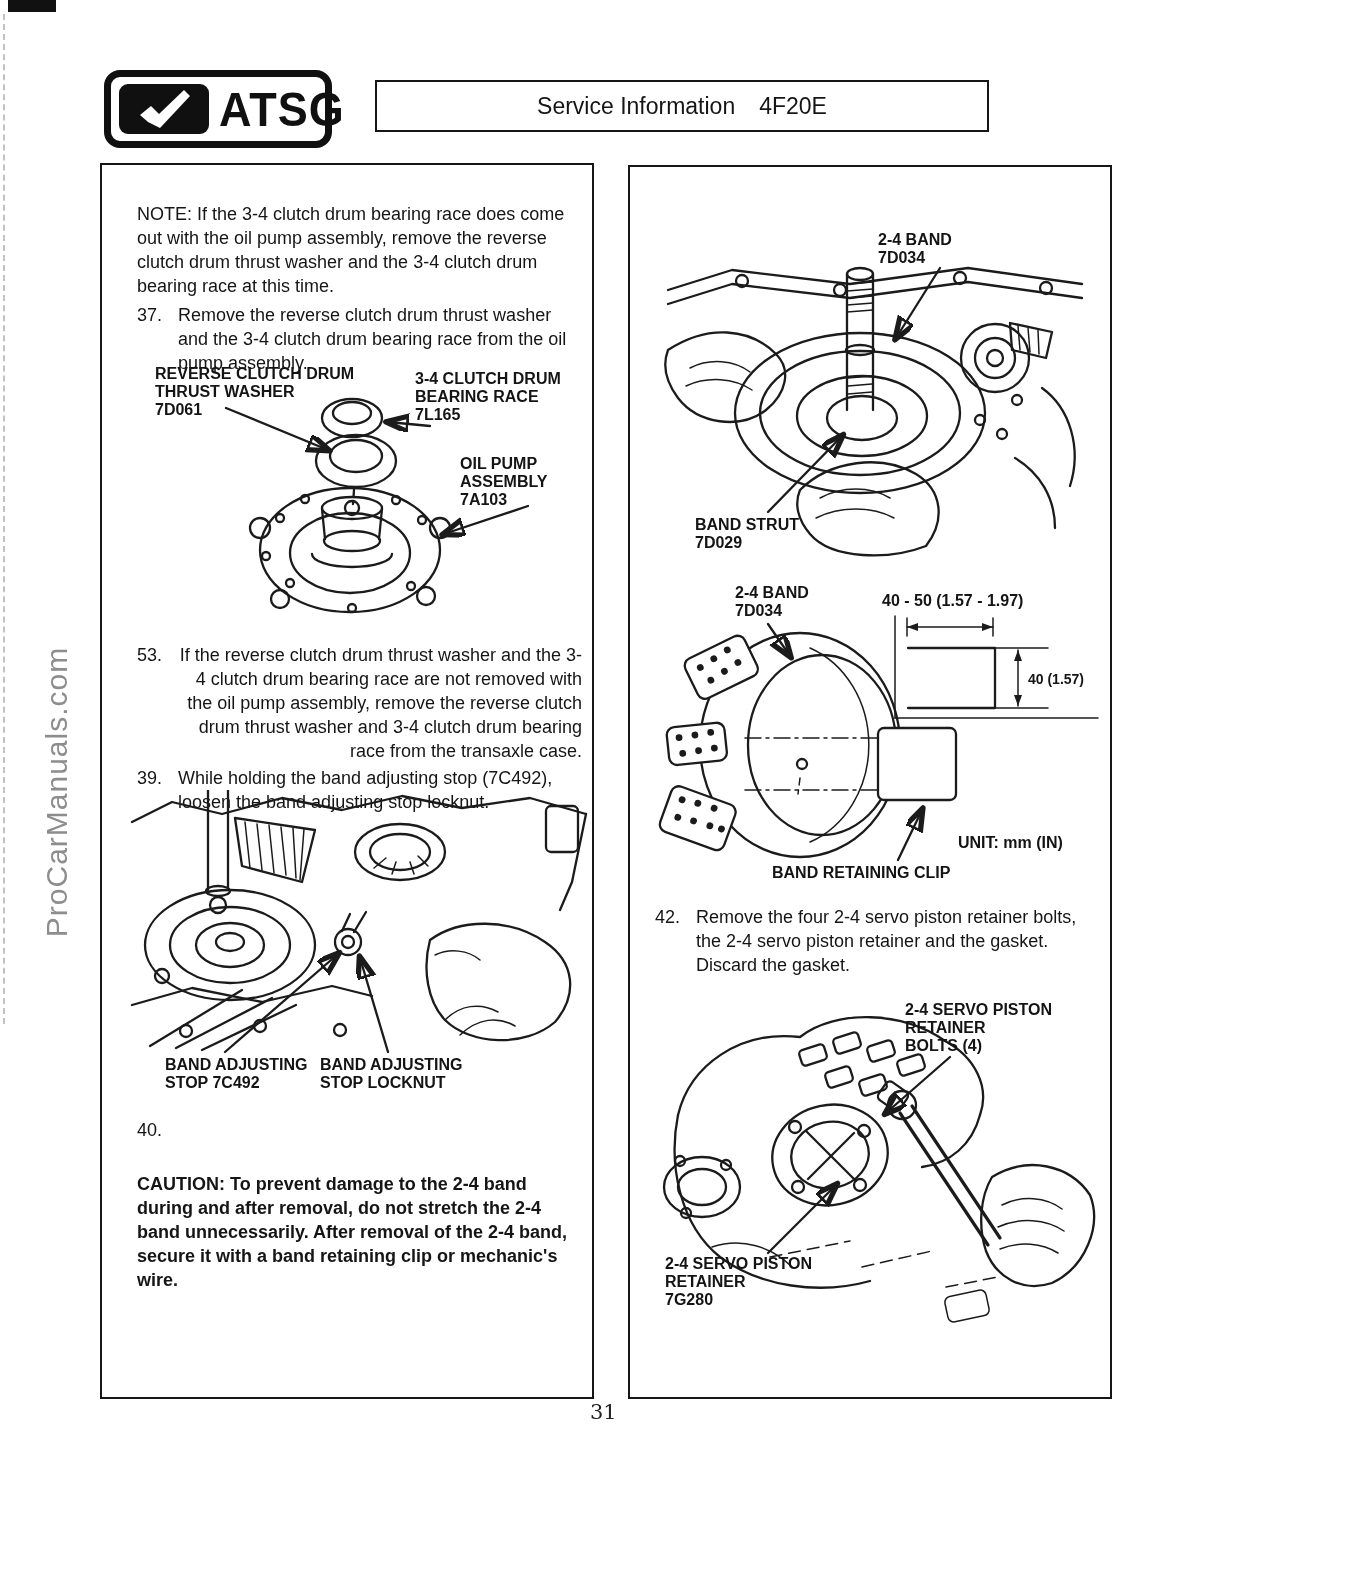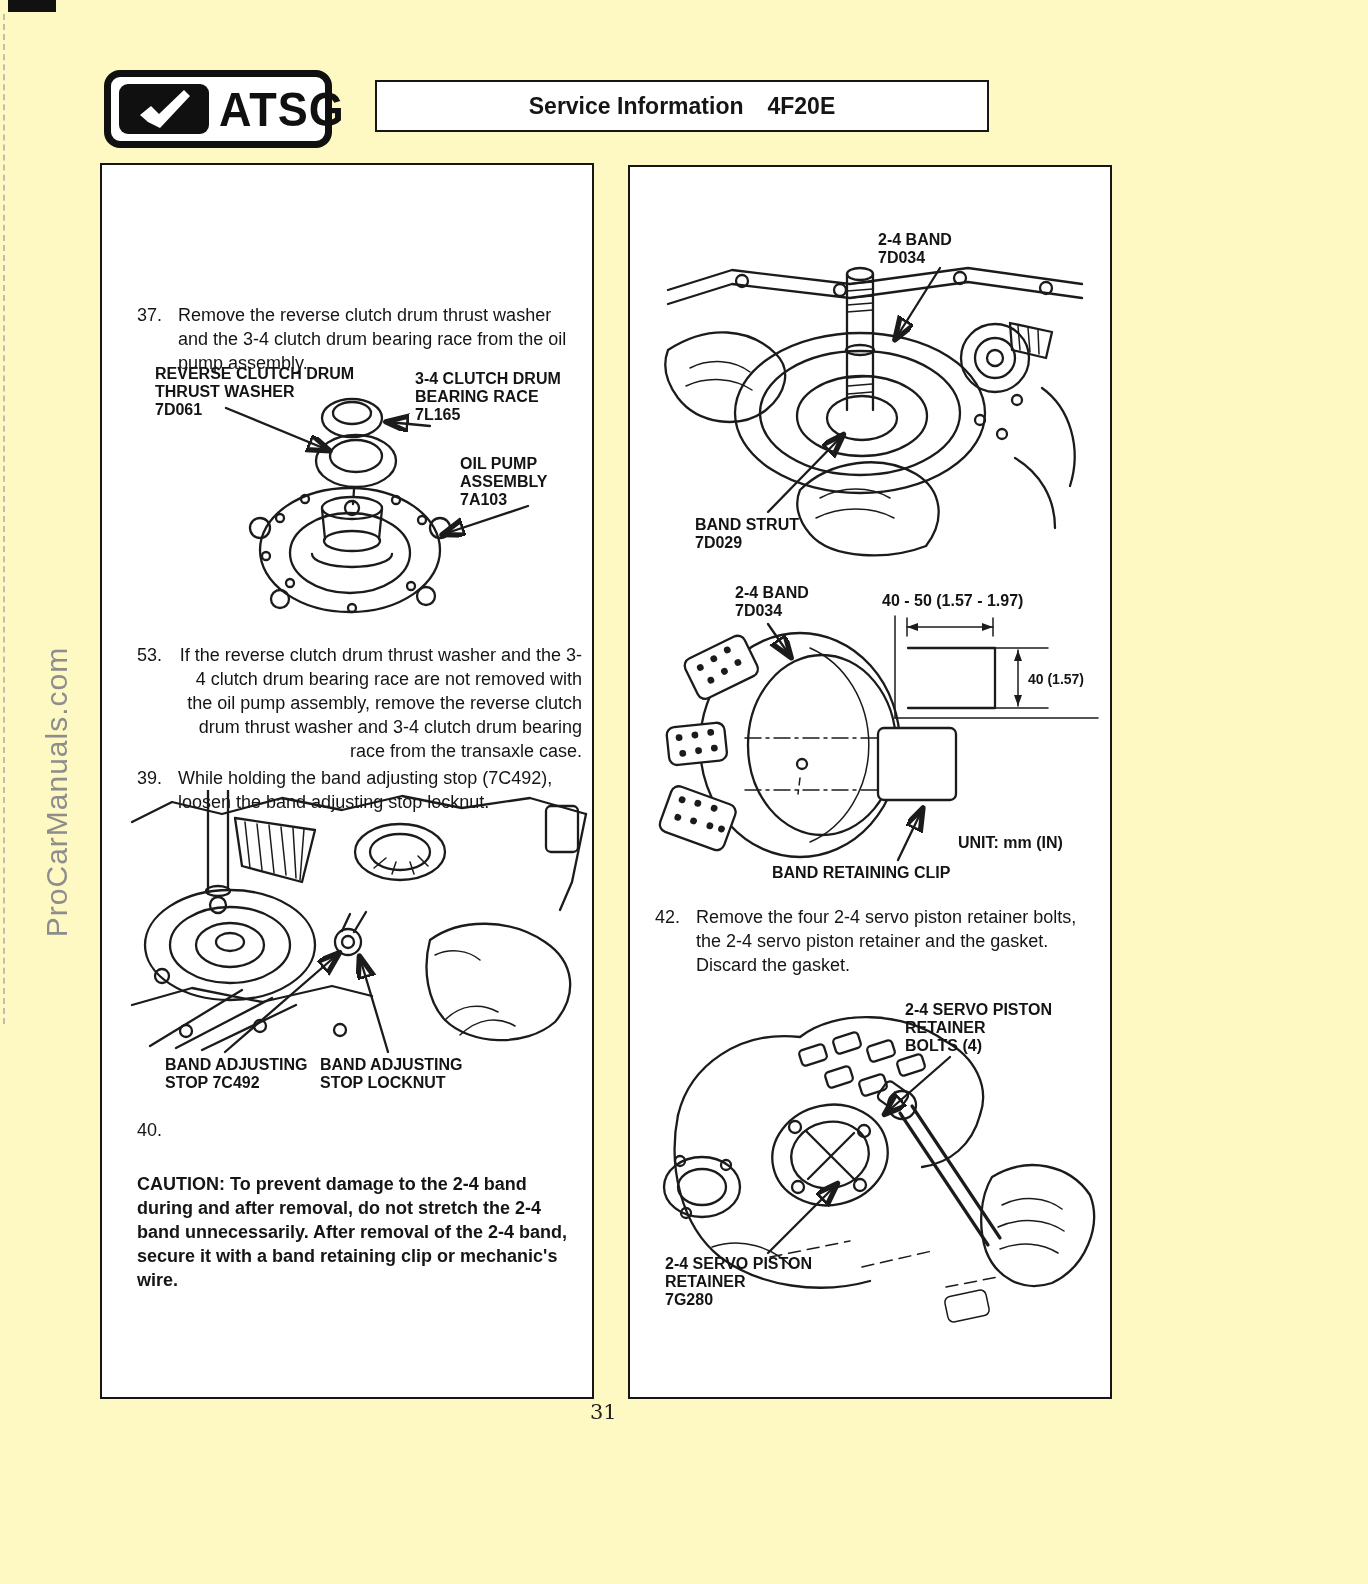--- a/index.html
+++ b/index.html
@@ -1,37 +1,37 @@
 <!DOCTYPE html>
 <html><head>
 <meta charset="utf-8">
 <style>
   html,body{margin:0;padding:0;background:#e8e8e8;}
-  #page{position:relative;width:1368px;height:1584px;background:#fef9c3;margin:0 auto;
+  #page{position:relative;width:1368px;height:1584px;background:#ffffff;margin:0 auto;
         font-family:"Liberation Sans",sans-serif;color:#151515;overflow:hidden;}
   .box{position:absolute;border:2px solid #161616;background:#fff;}
   .para{position:absolute;font-size:18px;line-height:24px;color:#151515;}
   .bold{font-weight:bold;}
   .step{display:flex;}
   .step .n{width:41px;flex:none;}
   .step .t{flex:1;}
   .dlabel{position:absolute;font-weight:bold;font-size:16px;line-height:18px;
           white-space:pre-line;color:#141414;}
   .dlabel.small{font-size:14px;}
   .diagram{position:absolute;}
   .art{position:absolute;left:0;top:0;width:100%;height:100%;}
   .art line,.art path,.art ellipse,.art circle,.art rect,.art polyline,.art polygon{
      fill:none;stroke:#1b1b1b;stroke-width:2.3;stroke-linecap:round;stroke-linejoin:round;}
   .art .fw{fill:#ffffff;}
   .art .dot{fill:#1b1b1b;stroke:none;}
   .art .thin{stroke-width:1.5;}
   .art .thick{stroke-width:3.2;}
   #headerbox{position:absolute;left:375px;top:80px;width:610px;height:48px;
      border:2px solid #161616;display:flex;align-items:center;justify-content:center;
-     gap:24px;font-weight:bold;font-size:23px;background:#fff;}
+     gap:24px;font-weight:normal;font-size:23px;background:#fff;}
   #logo{position:absolute;left:104px;top:70px;width:228px;height:78px;border:7px solid #101010;
      border-radius:16px;display:flex;align-items:center;gap:10px;padding:5px 8px;
      box-sizing:border-box;background:#fff;}
   .logo-ic{width:90px;height:50px;background:#101010;border-radius:9px;flex:none;
      display:flex;align-items:center;justify-content:center;}
   .logo-tx{font-weight:bold;font-size:45px;letter-spacing:1px;color:#101010;
      transform:scaleY(1.05);line-height:1;}
   #wm{position:absolute;left:57px;top:792px;transform:translate(-50%,-50%) rotate(-90deg);
      font-size:30px;color:#8d8d8d;white-space:nowrap;letter-spacing:1px;}
   #pagenum{position:absolute;left:590px;top:1400px;font-family:"DejaVu Serif",serif;
@@ -60,20 +60,21 @@
     <span>Service Information</span>
     <span>4F20E</span>
   </div>
 
   <div id="wm">ProCarManuals.com</div>
 
   <div class="box" style="left:100px;top:163px;width:490px;height:1232px;"></div>
 
   <div class="box" style="left:628px;top:165px;width:480px;height:1230px;"></div>
 
+  <div class="para" style="left:137px;top:202px;width:448px;">NOTE: If the 3-4 clutch drum bearing race does come out with the oil pump assembly, remove the reverse clutch drum thrust washer and the 3-4 clutch drum bearing race at this time.</div>
 
   <div class="para step" style="left:137px;top:303px;width:448px;">
     <span class="n">37.</span>
     <span class="t" style="max-width:402px;">Remove the reverse clutch drum thrust washer and the 3-4 clutch drum bearing race from the oil pump assembly.</span>
   </div>
 
   <div class="diagram" style="left:130px;top:358px;width:460px;height:264px;">
     <svg class="art" viewBox="0 0 460 264">
       <defs>
         <marker id="a1" markerWidth="12" markerHeight="10" refX="9" refY="3.5" orient="auto">

